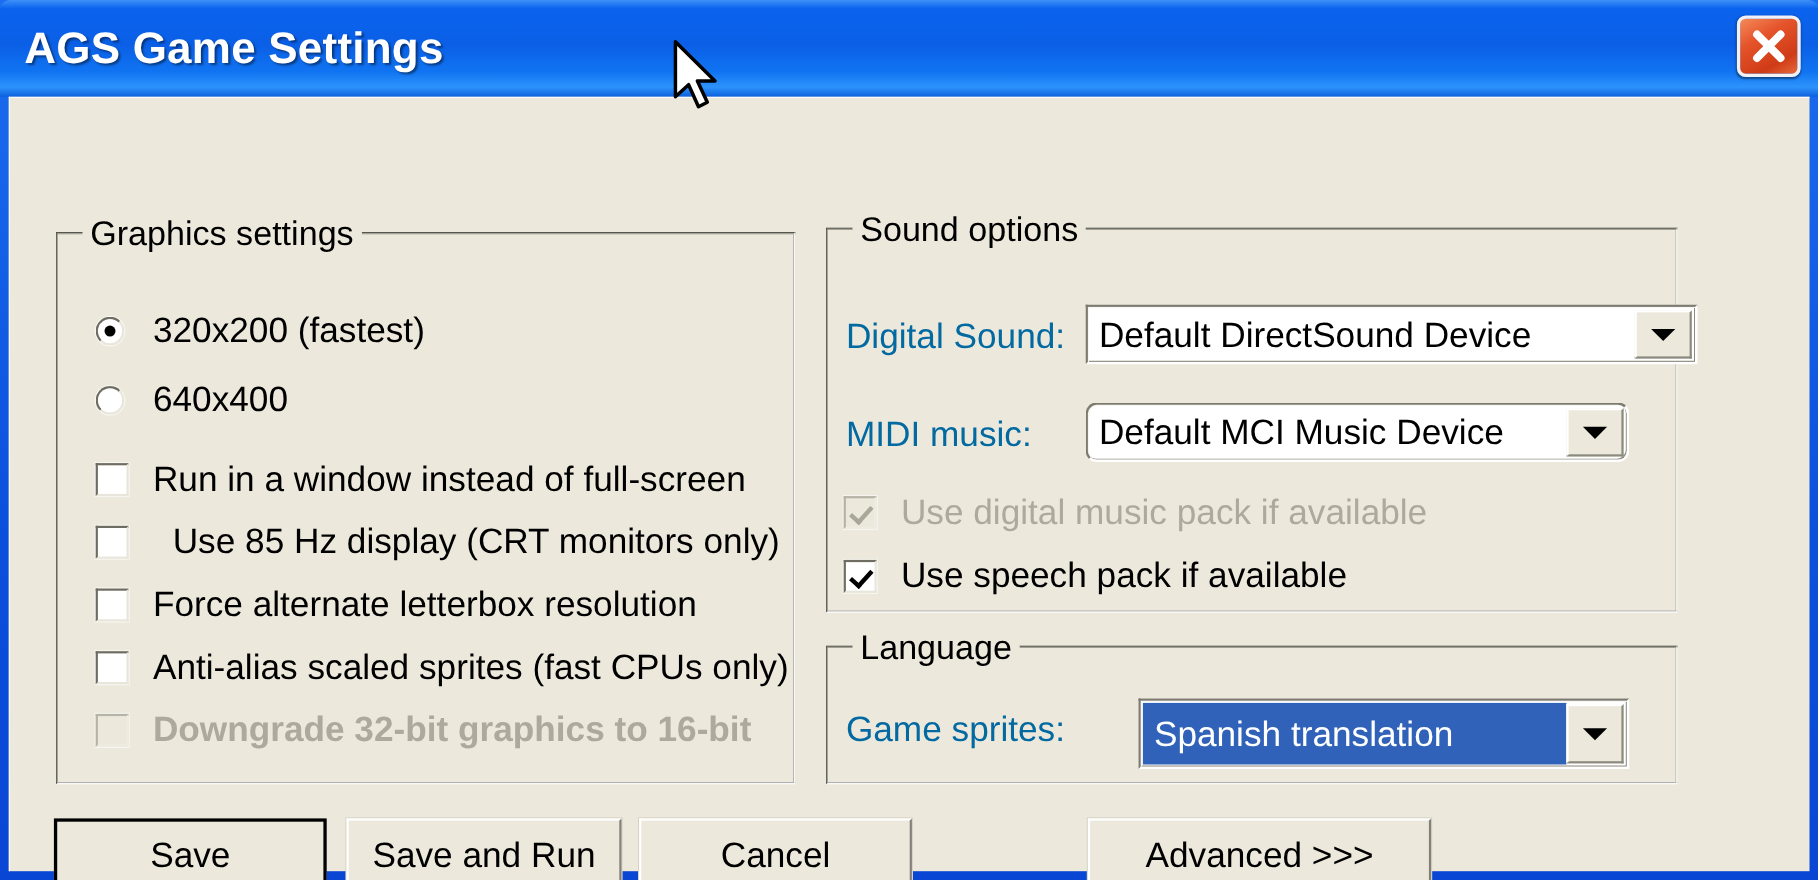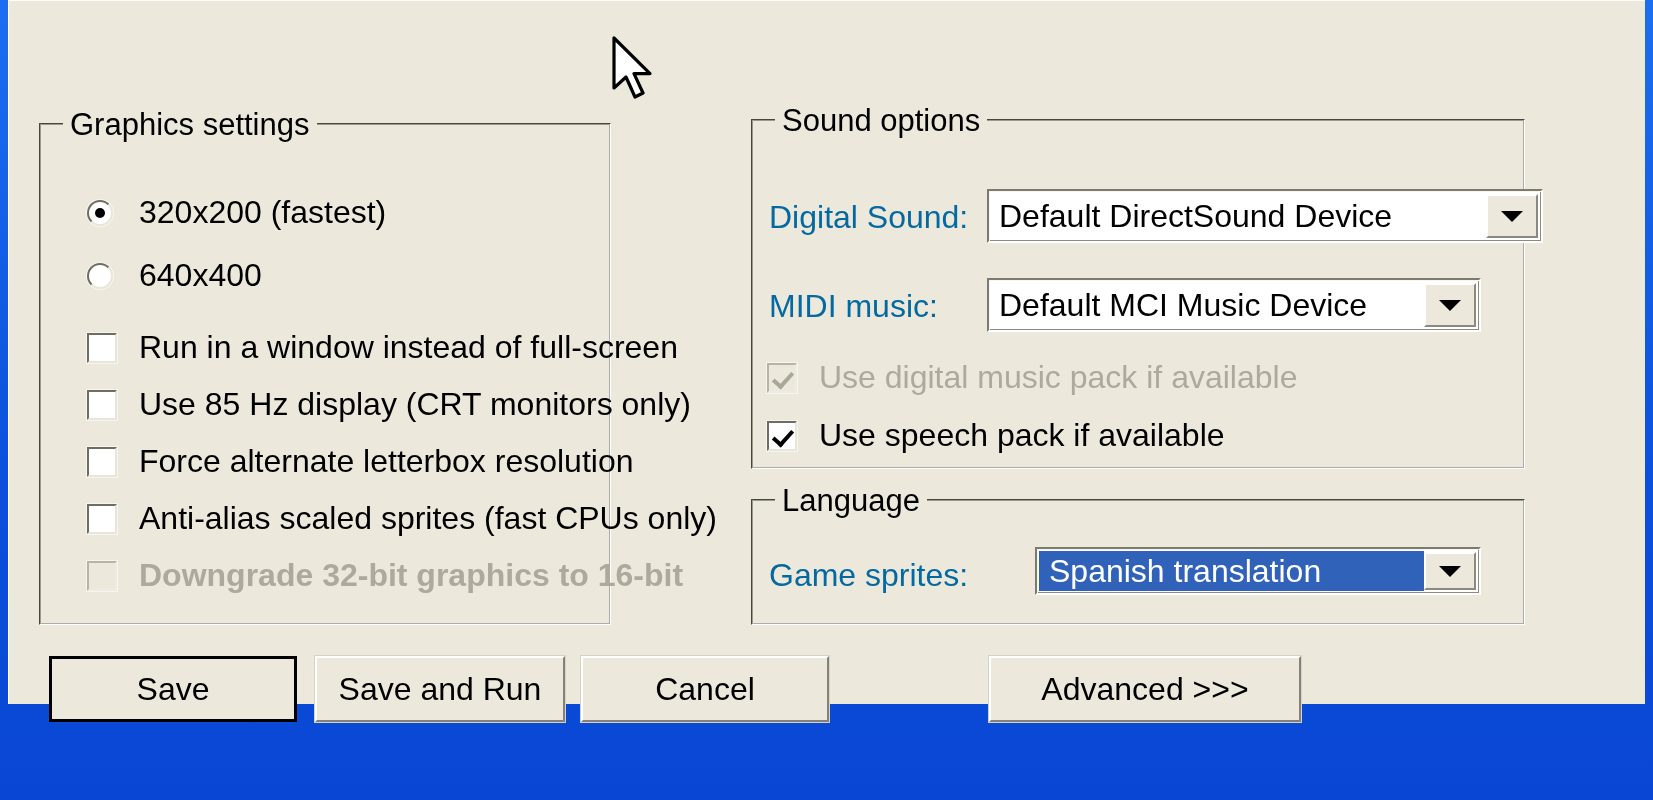--- a/index.html
+++ b/index.html
@@ -89,21 +89,21 @@
     position: absolute;
     top: -18px;
     left: 22px;
     background: #ece9dc;
     padding: 0 7px;
     font-size: 31px;
     color: #000000;
     white-space: nowrap;
   }
 
-  #gb-graphics { left: 30px;  top: 122px; width: 572px; height: 502px; }
+  #gb-graphics { left: 42px;  top: 122px; width: 672px; height: 502px; }
   #gb-sound    { left: 742px; top: 118px; width: 774px; height: 350px; }
   #gb-language { left: 742px; top: 498px; width: 774px; height: 126px; }
 
   
   .opt {
     position: absolute;
     display: flex;
     align-items: center;
     white-space: nowrap;
     font-size: 32px;
@@ -210,22 +210,22 @@
     box-sizing: border-box;
   }
   .combo .combo-arrow .tri {
     width: 0; height: 0;
     border-left: 11px solid transparent;
     border-right: 11px solid transparent;
     border-top: 11px solid #000000;
   }
 
   #combo-digital  { left: 978px; top: 188px; width: 556px; height: 54px; }
-  #combo-midi     { left: 978px; top: 277px; width: 494px; height: 54px; }
-  #combo-language { left: 1026px; top: 546px; width: 446px; height: 48px; }
+  #combo-midi     { left: 978px; top: 277px; width: 494px; height: 54px; border-radius: 10px; }
+  #combo-language { left: 1026px; top: 546px; width: 446px; height: 64px; }
 
   #label-digital  { left: 760px; top: 198px; }
   #label-midi     { left: 760px; top: 287px; }
   #label-language { left: 760px; top: 556px; }
 
   
   .btn {
     position: absolute;
     background: #ece9dc;
     border: 2px solid;
@@ -256,41 +256,50 @@
     width: 46px;
     height: 72px;
     pointer-events: none;
   }
 </style>
 </head>
 <body>
 
 <div id="window">
 
+  <div id="titlebar">
+    <div id="title-text">AGS Game Settings</div>
+    <div id="close-button">
+      <svg viewBox="0 0 58 56">
+        <line x1="17" y1="16" x2="41" y2="40" stroke="#ffffff" stroke-width="8" stroke-linecap="round"></line>
+        <line x1="41" y1="16" x2="17" y2="40" stroke="#ffffff" stroke-width="8" stroke-linecap="round"></line>
+      </svg>
+    </div>
+  </div>
 
   <div id="client">
 
     <div class="groupbox" id="gb-graphics">
       <div class="gb-title">Graphics settings</div>
     </div>
 
     <div class="opt" style="left:78px; top:193px;">
       <span class="radio checked"></span>
       <span>320x200  (fastest)</span>
     </div>
     <div class="opt" style="left:78px; top:256px;">
       <span class="radio"></span>
       <span>640x400</span>
     </div>
 
     <div class="opt" style="left:78px; top:328px;">
       <span class="checkbox"></span>
       <span>Run in a window instead of full-screen</span>
     </div>
-    <div class="opt" style="left:78px; top:385px;">
+    <div class="opt" style="left:78px; top:385px;gap:18px;">
       <span class="checkbox"></span>
       <span>Use 85 Hz display (CRT monitors only)</span>
     </div>
     <div class="opt" style="left:78px; top:499px;">
       <span class="checkbox"></span>
       <span>Anti-alias scaled sprites (fast CPUs only)</span>
     </div>
     <div class="opt" style="left:78px; top:442px;">
       <span class="checkbox"></span>
       <span>Force alternate letterbox resolution</span>

